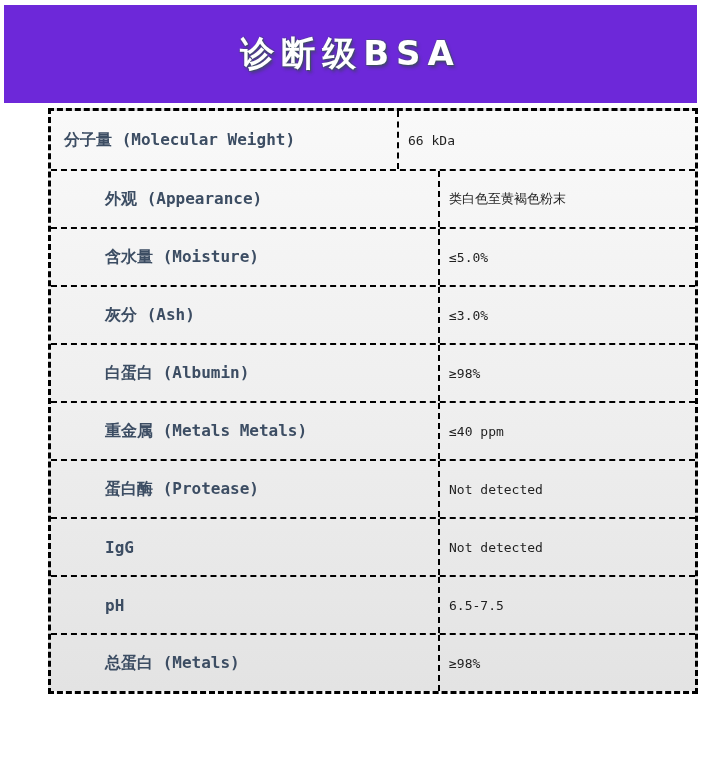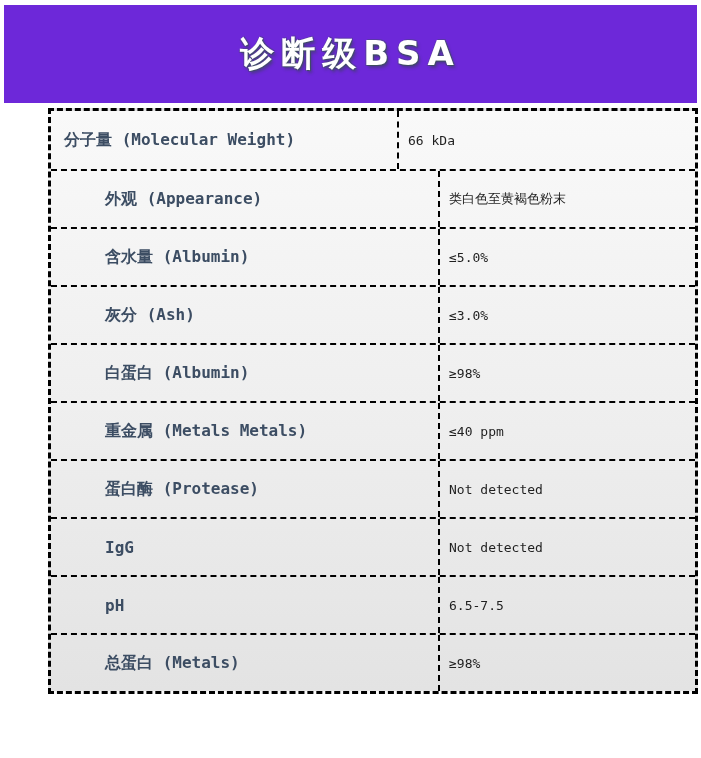--- a/index.html
+++ b/index.html
@@ -85,21 +85,21 @@
 
   <div class="row">
         <div class="cell-label">分子量 (Molecular Weight)</div>
         <div class="cell-value">66 kDa</div>
       </div>
       <div class="row">
         <div class="cell-label">外观 (Appearance)</div>
         <div class="cell-value">类白色至黄褐色粉末</div>
       </div>
       <div class="row">
-        <div class="cell-label">含水量 (Albumin)</div>
+        <div class="cell-label">含水量 (Moisture)</div>
         <div class="cell-value">≤5.0%</div>
       </div>
       <div class="row">
         <div class="cell-label">灰分 (Ash)</div>
         <div class="cell-value">≤3.0%</div>
       </div>
       <div class="row">
         <div class="cell-label">白蛋白 (Albumin)</div>
         <div class="cell-value">≥98%</div>
       </div>

